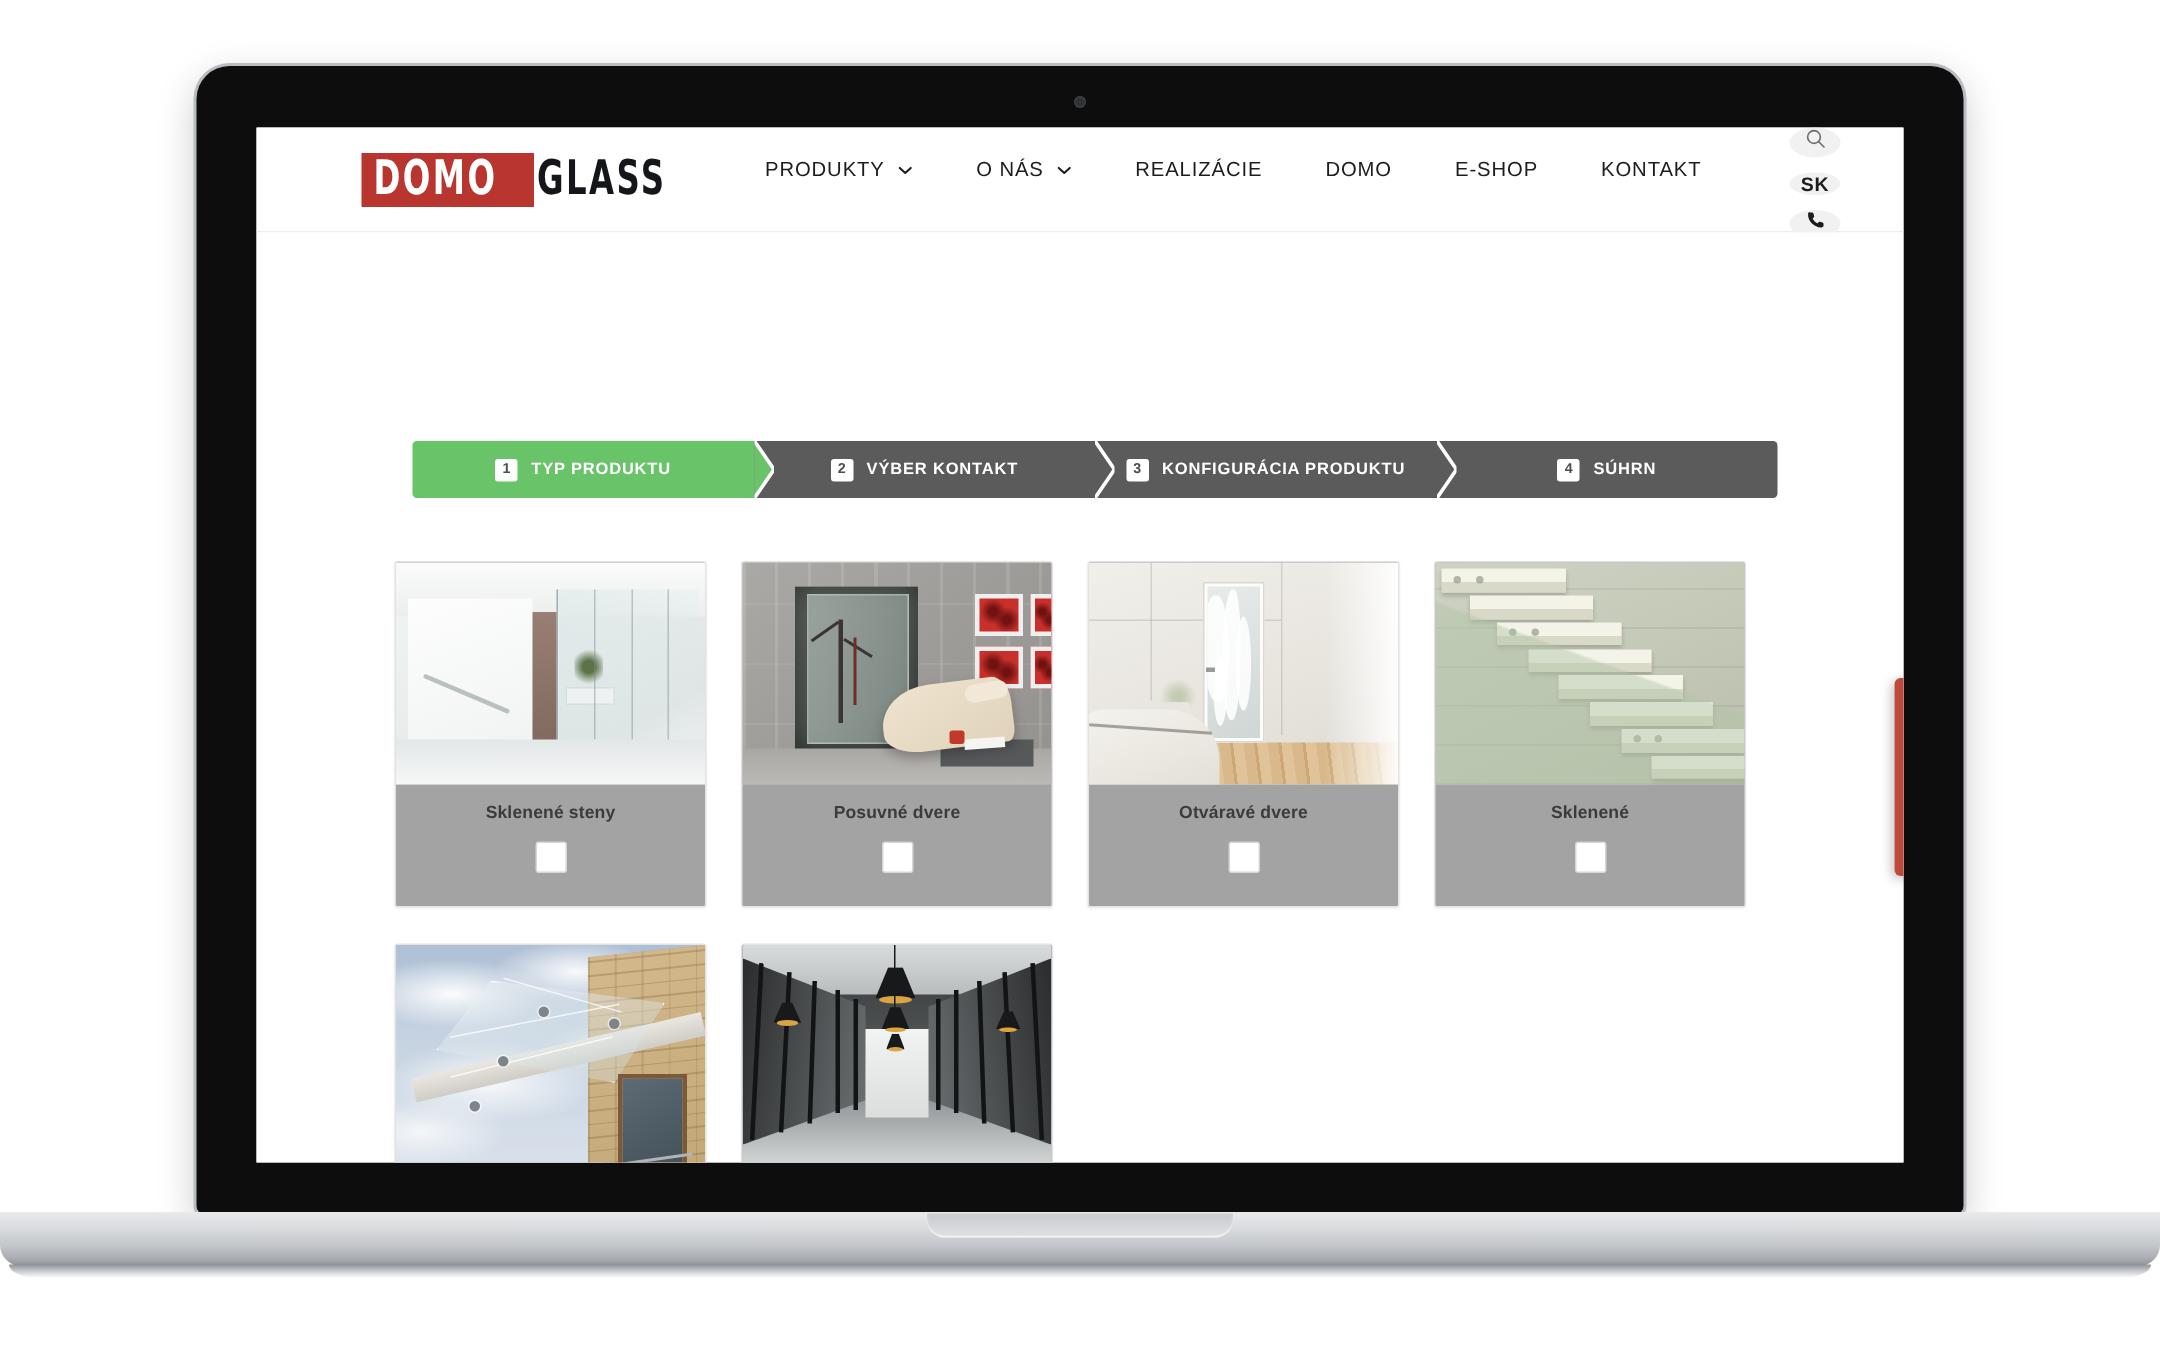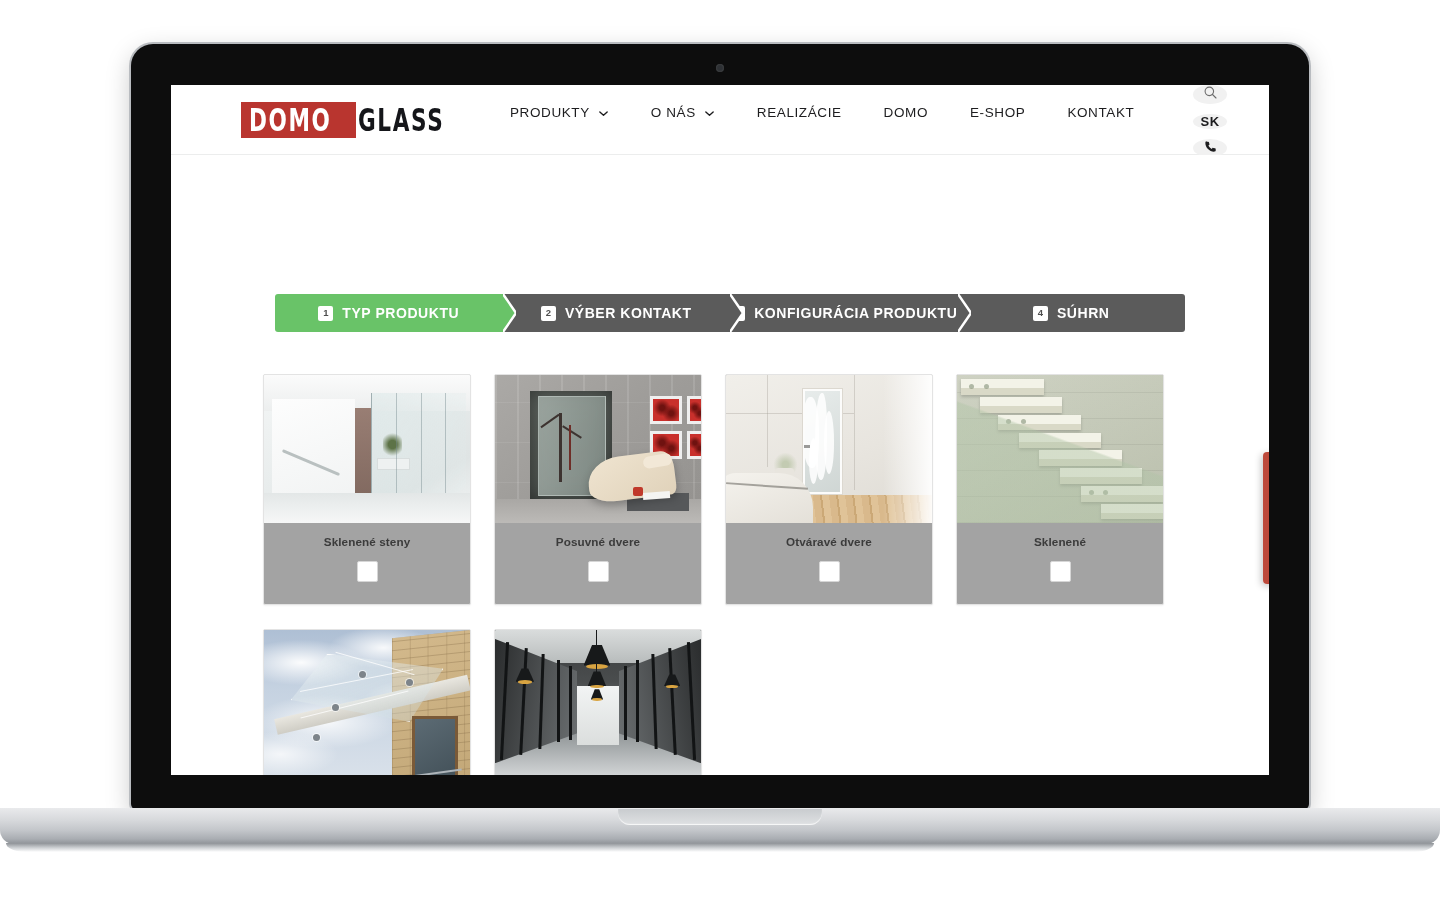--- a/index.html
+++ b/index.html
@@ -159,21 +159,21 @@
   .step .arrow svg { display: block; }
   .step-num {
     width: 15px; height: 15px;
     background: #ffffff; color: #4e4e4e;
     border-radius: 2px;
     font-size: 9.5px; font-weight: 700;
     display:flex; align-items:center; justify-content:center;
     line-height: 1;
   }
   .step-label {
-    font-size: 14px; font-weight: 700; letter-spacing: .55px;
+    font-size: 11px; font-weight: 700; letter-spacing: .55px;
     white-space: nowrap;
   }
 
   
   .grid {
     position: absolute;
     left: 92px; top: 219px;
     width: 910px;
     display: flex; flex-wrap: wrap;
     gap: 24px 23px;

